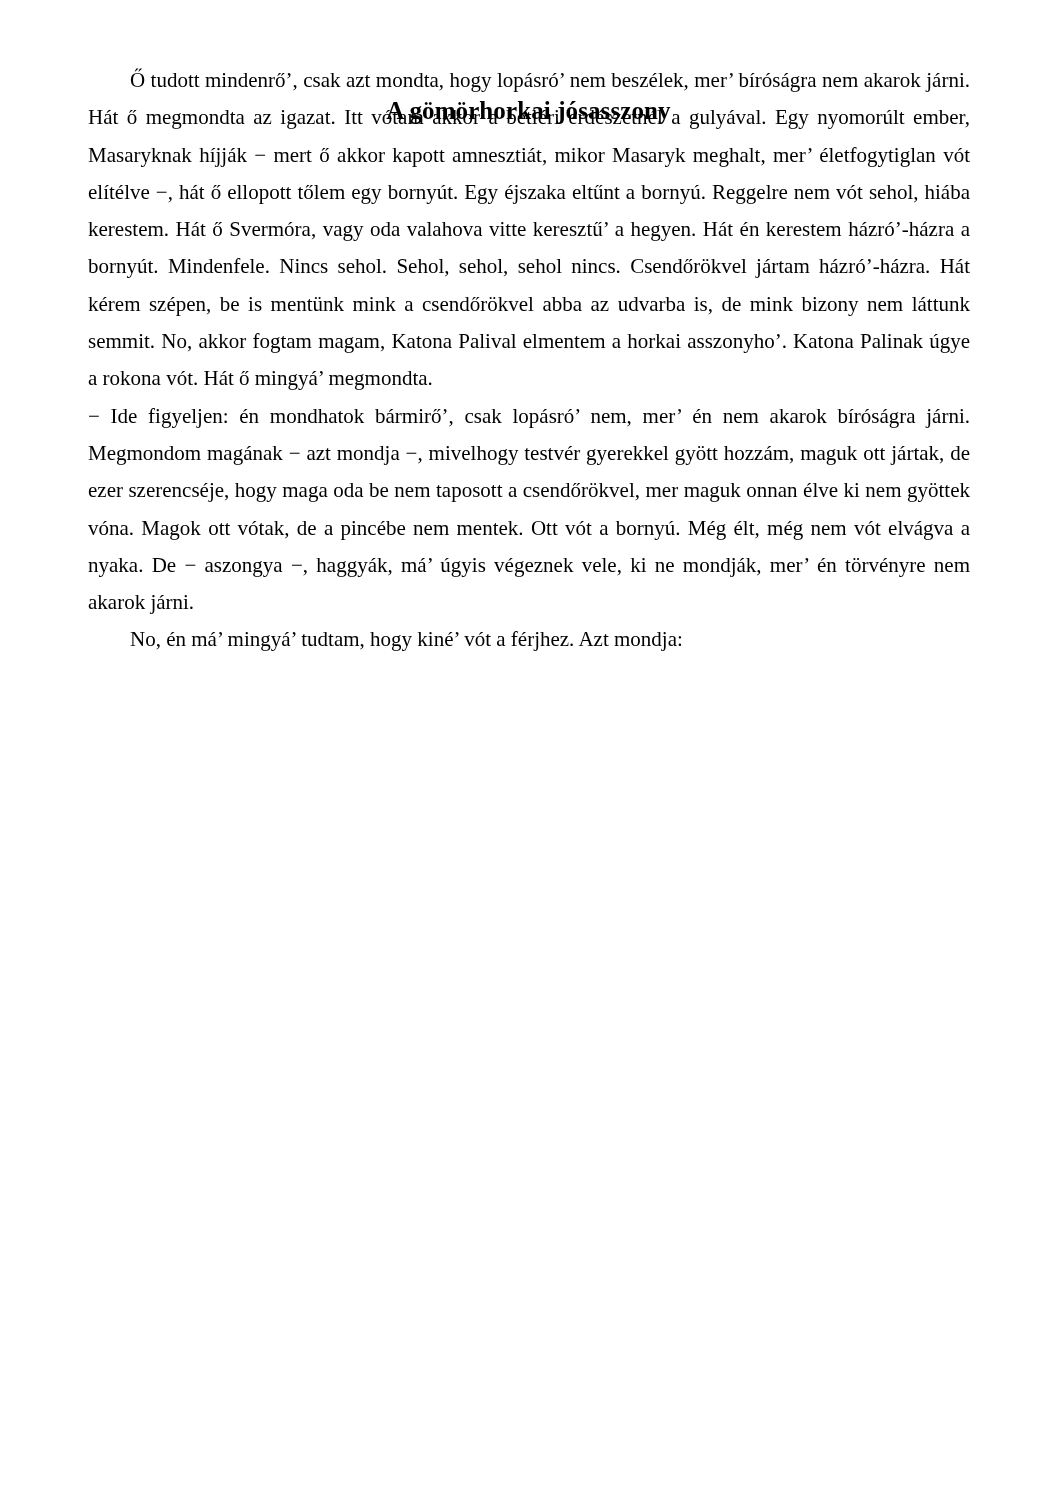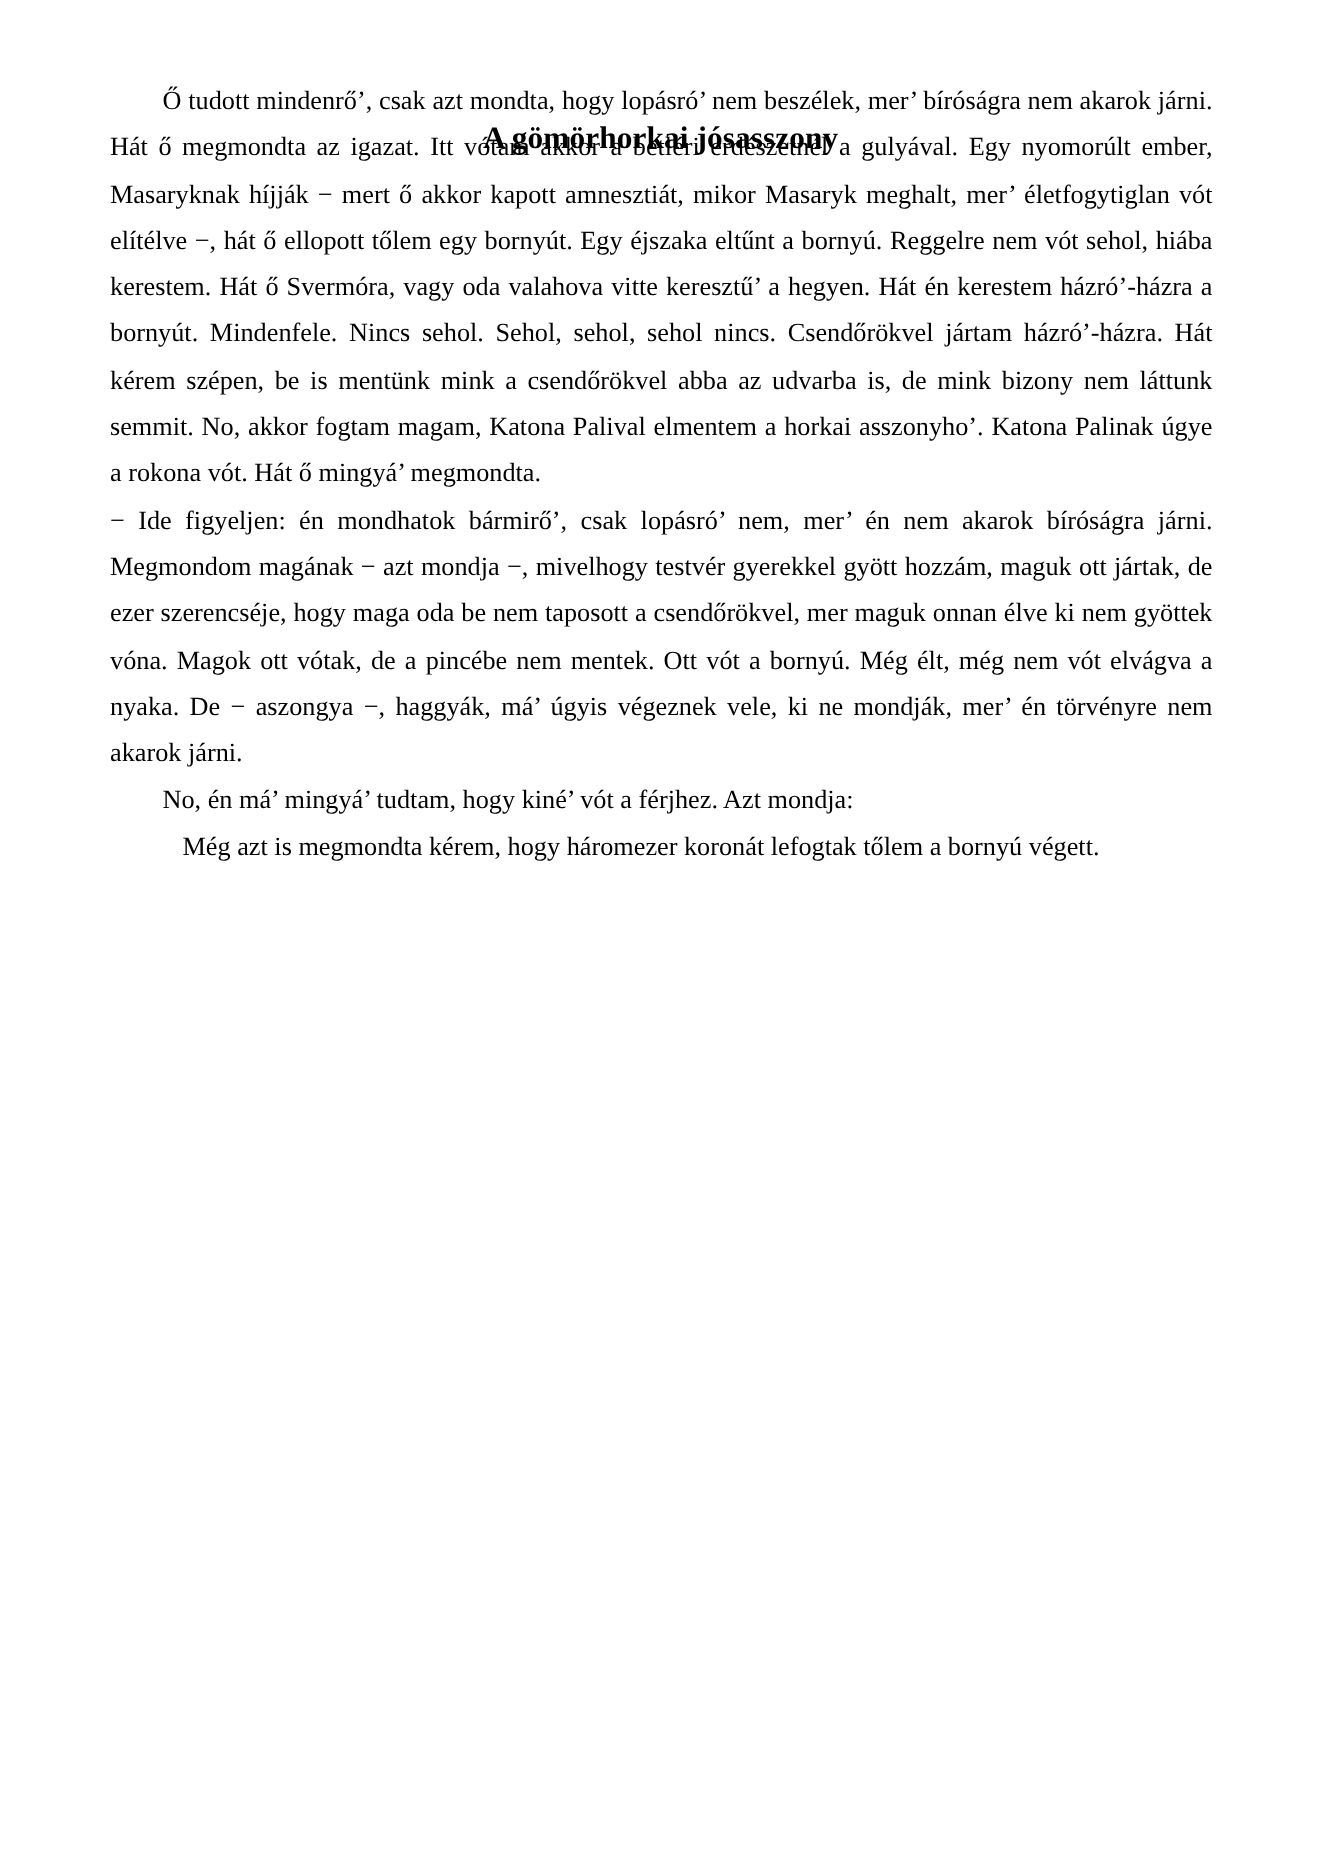--- a/index.html
+++ b/index.html
@@ -84,19 +84,18 @@
   <div class="content">
     <div class="body-block">
 
       <p class="p-indent">Ő tudott mindenrő’, csak azt mondta, hogy lopásró’ nem beszélek, mer’ bíróságra nem akarok járni. Hát ő megmondta az igazat. Itt vótam akkor a betléri erdészetnél a gulyával. Egy nyomorúlt ember, Masaryknak híjják − mert ő akkor kapott amnesztiát, mikor Masaryk meghalt, mer’ életfogytiglan vót elítélve −, hát ő ellopott tőlem egy bornyút. Egy éjszaka eltűnt a bornyú. Reggelre nem vót sehol, hiába kerestem. Hát ő Svermóra, vagy oda valahova vitte keresztű’ a hegyen. Hát én kerestem házró’-házra a bornyút. Mindenfele. Nincs sehol. Sehol, sehol, sehol nincs. Csendőrökvel jártam házró’-házra. Hát kérem szépen, be is mentünk mink a csendőrökvel abba az udvarba is, de mink bizony nem láttunk semmit. No, akkor fogtam magam, Katona Palival elmentem a horkai asszonyho’. Katona Palinak úgye a rokona vót. Hát ő mingyá’ megmondta.</p>
 
       <p class="p-flush">− Ide figyeljen: én mondhatok bármirő’, csak lopásró’ nem, mer’ én nem akarok bíróságra járni. Megmondom magának − azt mondja −, mivelhogy testvér gyerekkel gyött hozzám, maguk ott jártak, de ezer szerencséje, hogy maga oda be nem taposott a csendőrökvel, mer maguk onnan élve ki nem gyöttek vóna. Magok ott vótak, de a pincébe nem mentek. Ott vót a bornyú. Még élt, még nem vót elvágva a nyaka. De − aszongya −, haggyák, má’ úgyis végeznek vele, ki ne mondják, mer’ én törvényre nem akarok járni.</p>
 
       <p class="p-indent p-last-line-left">No, én má’ mingyá’ tudtam, hogy kiné’ vót a férjhez. Azt mondja:</p>
 
 
-      <p class="p-indent-wide">Még azt is megmondta kérem, hogy háromezer koronát lefogtak tőlem a bornyú végett.</p>
 
 
     </div>
   </div>
 
 </div>
 
 </body></html>

